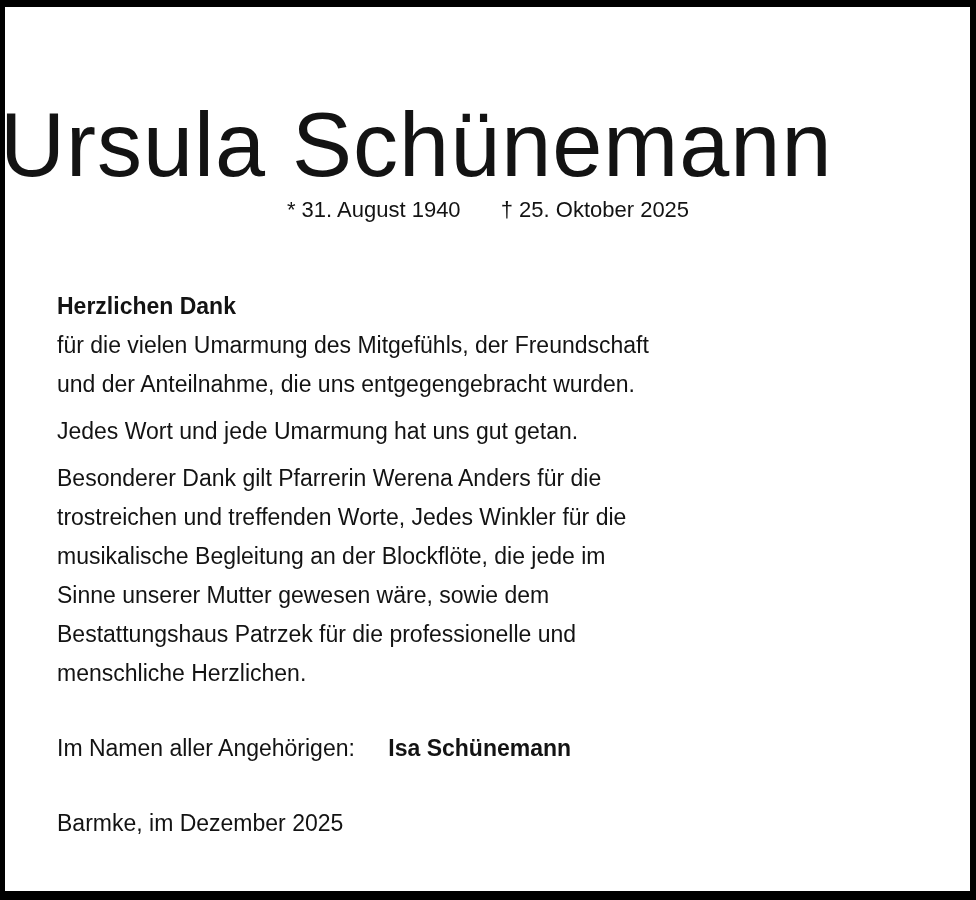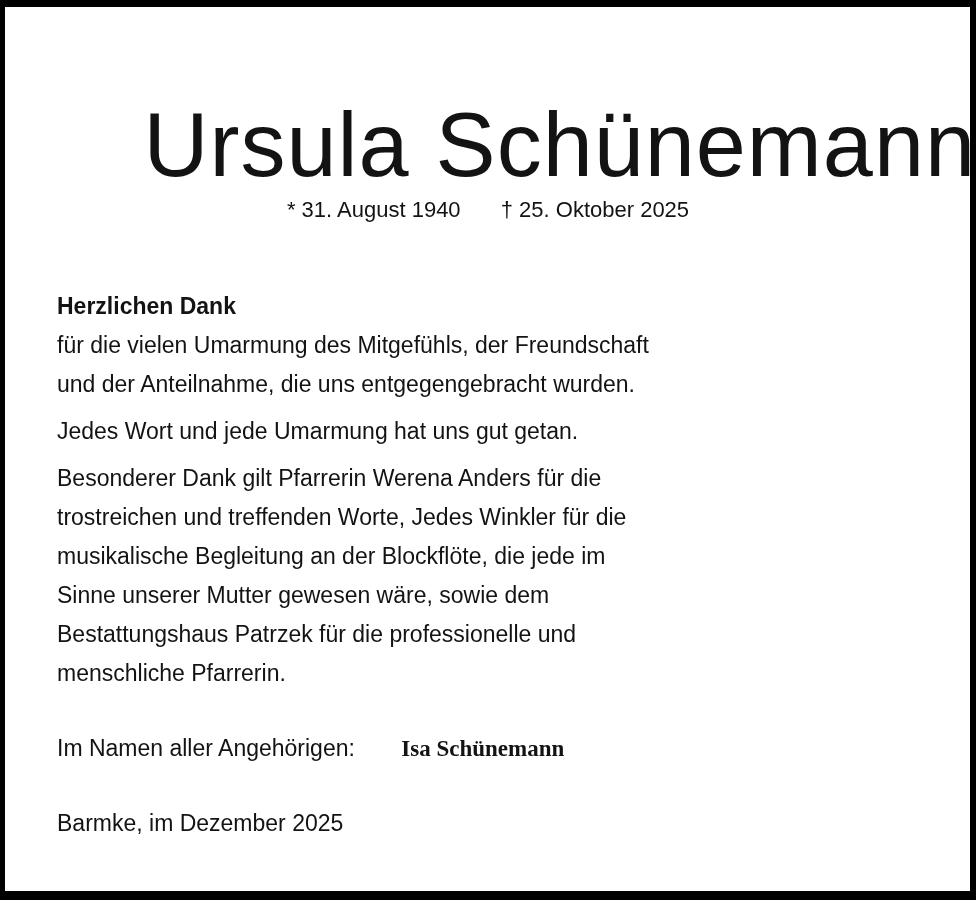--- a/index.html
+++ b/index.html
@@ -22,21 +22,21 @@
   .frame-left   { top: 0; bottom: 0; left: 0; width: 5px; }
   .frame-right  { top: 0; bottom: 0; right: 0; width: 6px; }
 
   
   .title {
     position: absolute;
     top: 99px;
     left: 0;
     width: 100%;
     margin: 0;
-    text-align: right;
+    text-align: left;
     font-size: 90px;
     line-height: 92px;
     font-weight: normal;
     letter-spacing: 1px;
     white-space: nowrap;
   }
   .dates {
     position: absolute;
     top: 189px;
     left: 0;
@@ -56,21 +56,21 @@
     right: 30px;
     font-size: 23px;
     line-height: 39px;
   }
   .para { margin: 0 0 8px 0; }
   .para:last-of-type { margin-bottom: 0; }
   .line { white-space: nowrap; }
   .heading-line { font-weight: bold; }
 
   .closing { margin-top: 36px; white-space: nowrap; }
-  .signature { font-weight: bold; margin-left: 40px; font-family: Liberation Serif, serif; }
+  .signature { font-weight: bold; margin-left: 27px; }
 
   .place-date { margin-top: 36px; white-space: nowrap; }
 </style>
 </head>
 <body>
 
 <div class="frame frame-top"></div>
 <div class="frame frame-bottom"></div>
 <div class="frame frame-left"></div>
 <div class="frame frame-right"></div>
@@ -93,21 +93,21 @@
   <div class="para">
     <div class="line">Jedes Wort und jede Umarmung hat uns gut getan.</div>
   </div>
 
   <div class="para">
     <div class="line">Besonderer Dank gilt Pfarrerin Werena Anders für die</div>
     <div class="line">trostreichen und treffenden Worte, Jedes Winkler für die</div>
     <div class="line">musikalische Begleitung an der Blockflöte, die jede im</div>
     <div class="line">Sinne unserer Mutter gewesen wäre, sowie dem</div>
     <div class="line">Bestattungshaus Patrzek für die professionelle und</div>
-    <div class="line">menschliche Pfarrerin.</div>
+    <div class="line">menschliche Herzlichen.</div>
   </div>
 
   <div class="closing">
     <span>Im Namen aller Angehörigen:</span>
     <span class="signature">Isa Schünemann</span>
   </div>
 
   <div class="place-date">Barmke, im Dezember 2025</div>
 
 </div>

